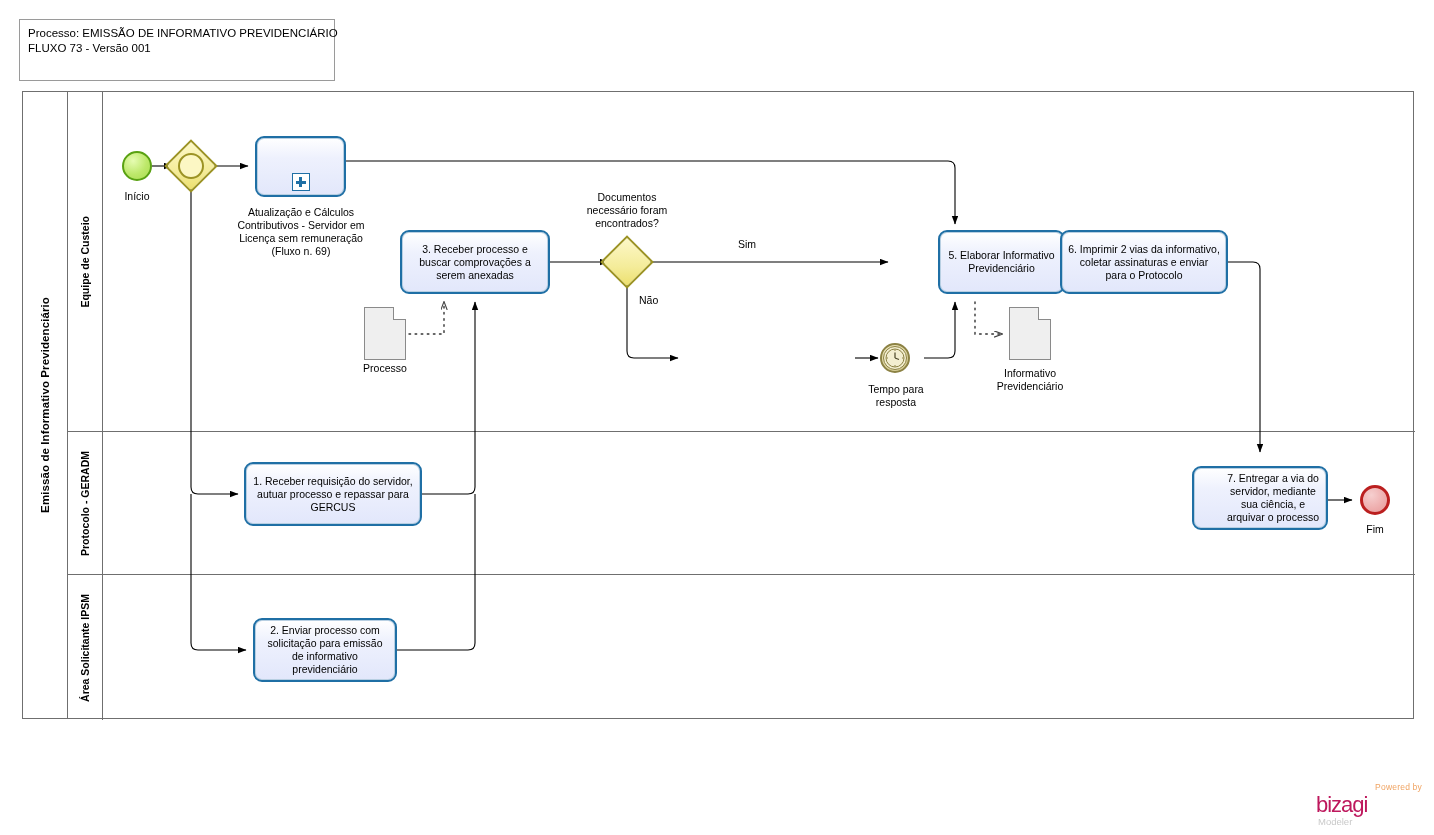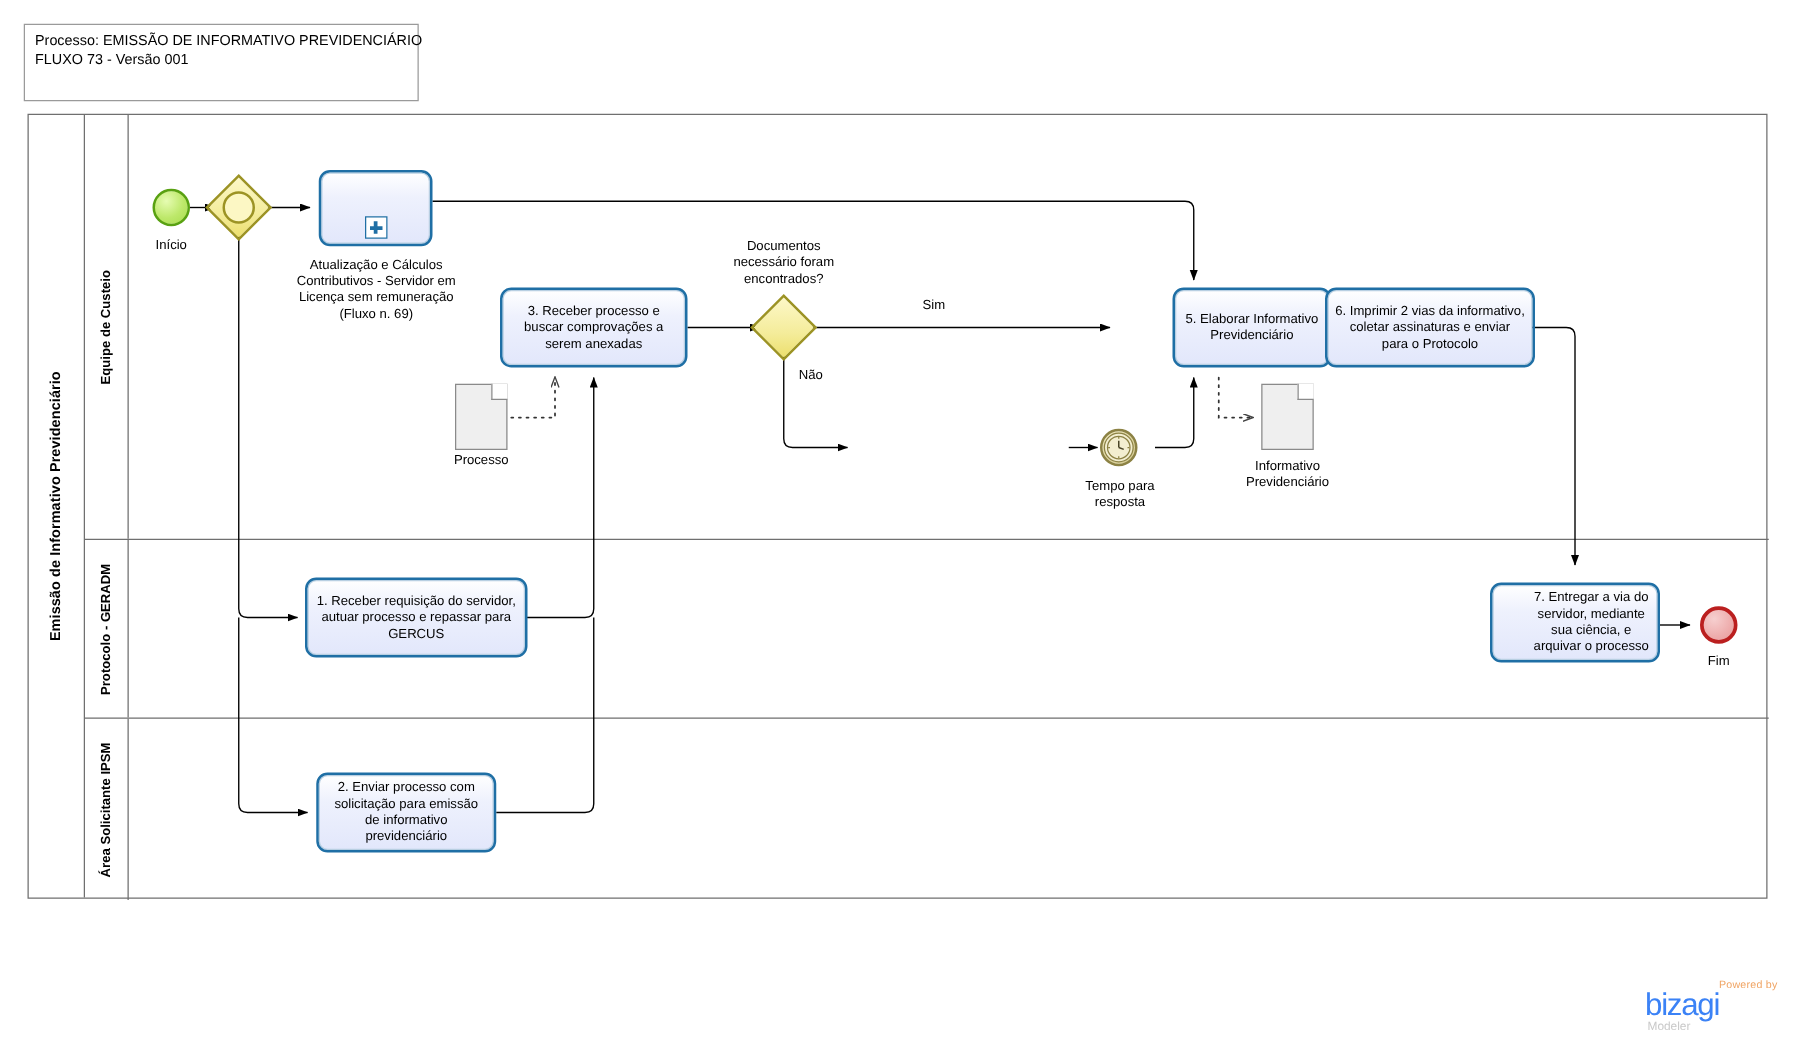--- a/index.html
+++ b/index.html
@@ -217,23 +217,23 @@
   .logo-powered {
     position: absolute;
     right: 0; top: 0;
     font-size: 8.5px;
     color: #f0a463;
     letter-spacing: .2px;
   }
   .logo-word {
     position: absolute;
     left: 0; top: 10px;
-    font-size: 25px;
+    font-size: 22px;
     line-height: 25px;
-    color: #3b82f6;
+    color: #be185d;
     letter-spacing: -1px;
     font-weight: normal;
   }
   .logo-modeler {
     position: absolute;
     left: 2px; top: 34px;
     font-size: 9.5px;
     color: #c9c9c9;
   }
 </style>

